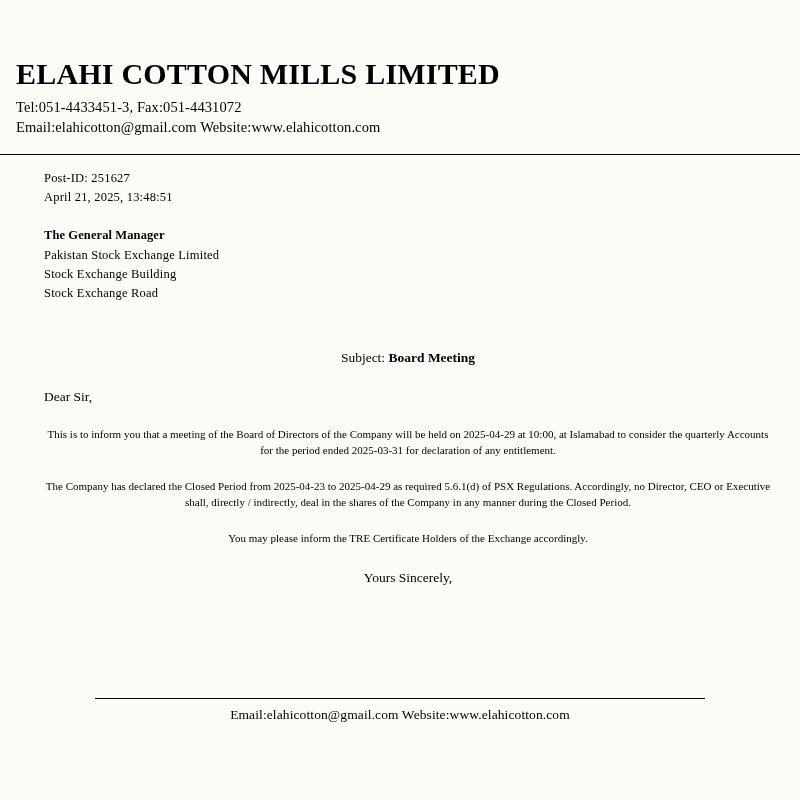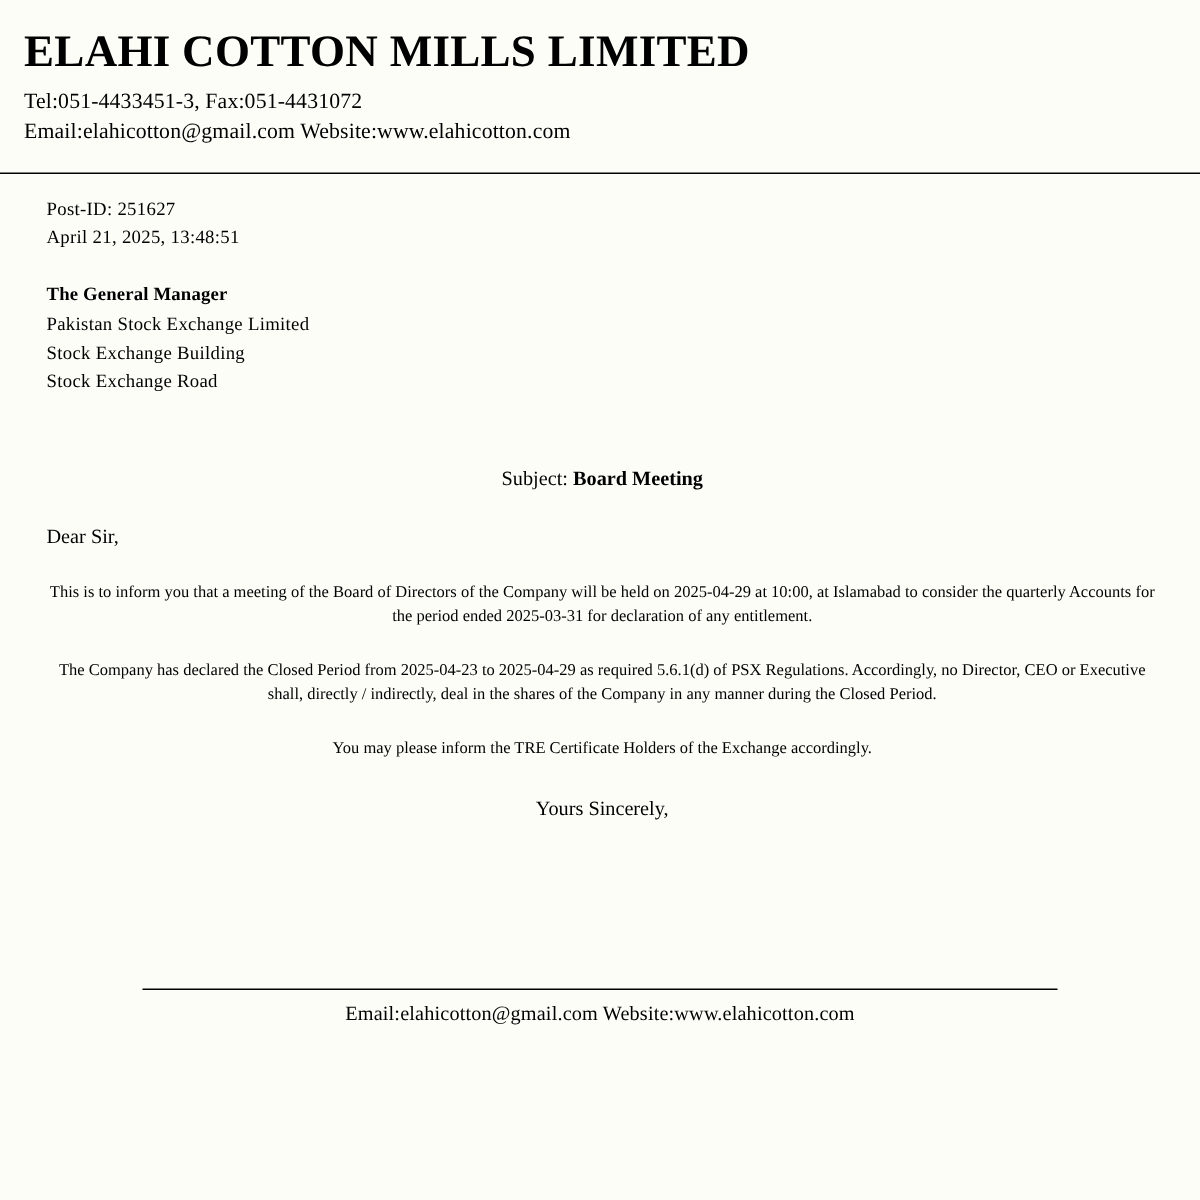--- a/index.html
+++ b/index.html
@@ -13,20 +13,21 @@
     font-family: "Liberation Serif", serif;
     color: #000;
     position: relative;
     overflow: hidden;
   }
   .page {
     width: 800px;
     height: 696px;
     position: relative;
     box-sizing: border-box;
+    margin-top: 39px;
   }
   
   .letterhead {
     padding: 18px 0 6px 16px;
   }
   .company-name {
     font-family: "Liberation Serif", serif;
     font-weight: bold;
     font-size: 30px;
     letter-spacing: 0.2px;
@@ -40,21 +41,21 @@
     letter-spacing: 0.1px;
   }
   .header-rule {
     border: 0;
     border-top: 1.5px solid #000;
     margin: 10px 0 0 0;
     width: 100%;
   }
   
   .body-wrap {
-    padding: 14px 28px 0 31px;
+    padding: 14px 28px 0 44px;
     font-size: 13.5px;
     line-height: 1.45;
   }
   .meta-line {
     font-size: 12.5px;
     line-height: 1.5;
     letter-spacing: 0.2px;
   }
   .recipient {
     margin-top: 20px;

